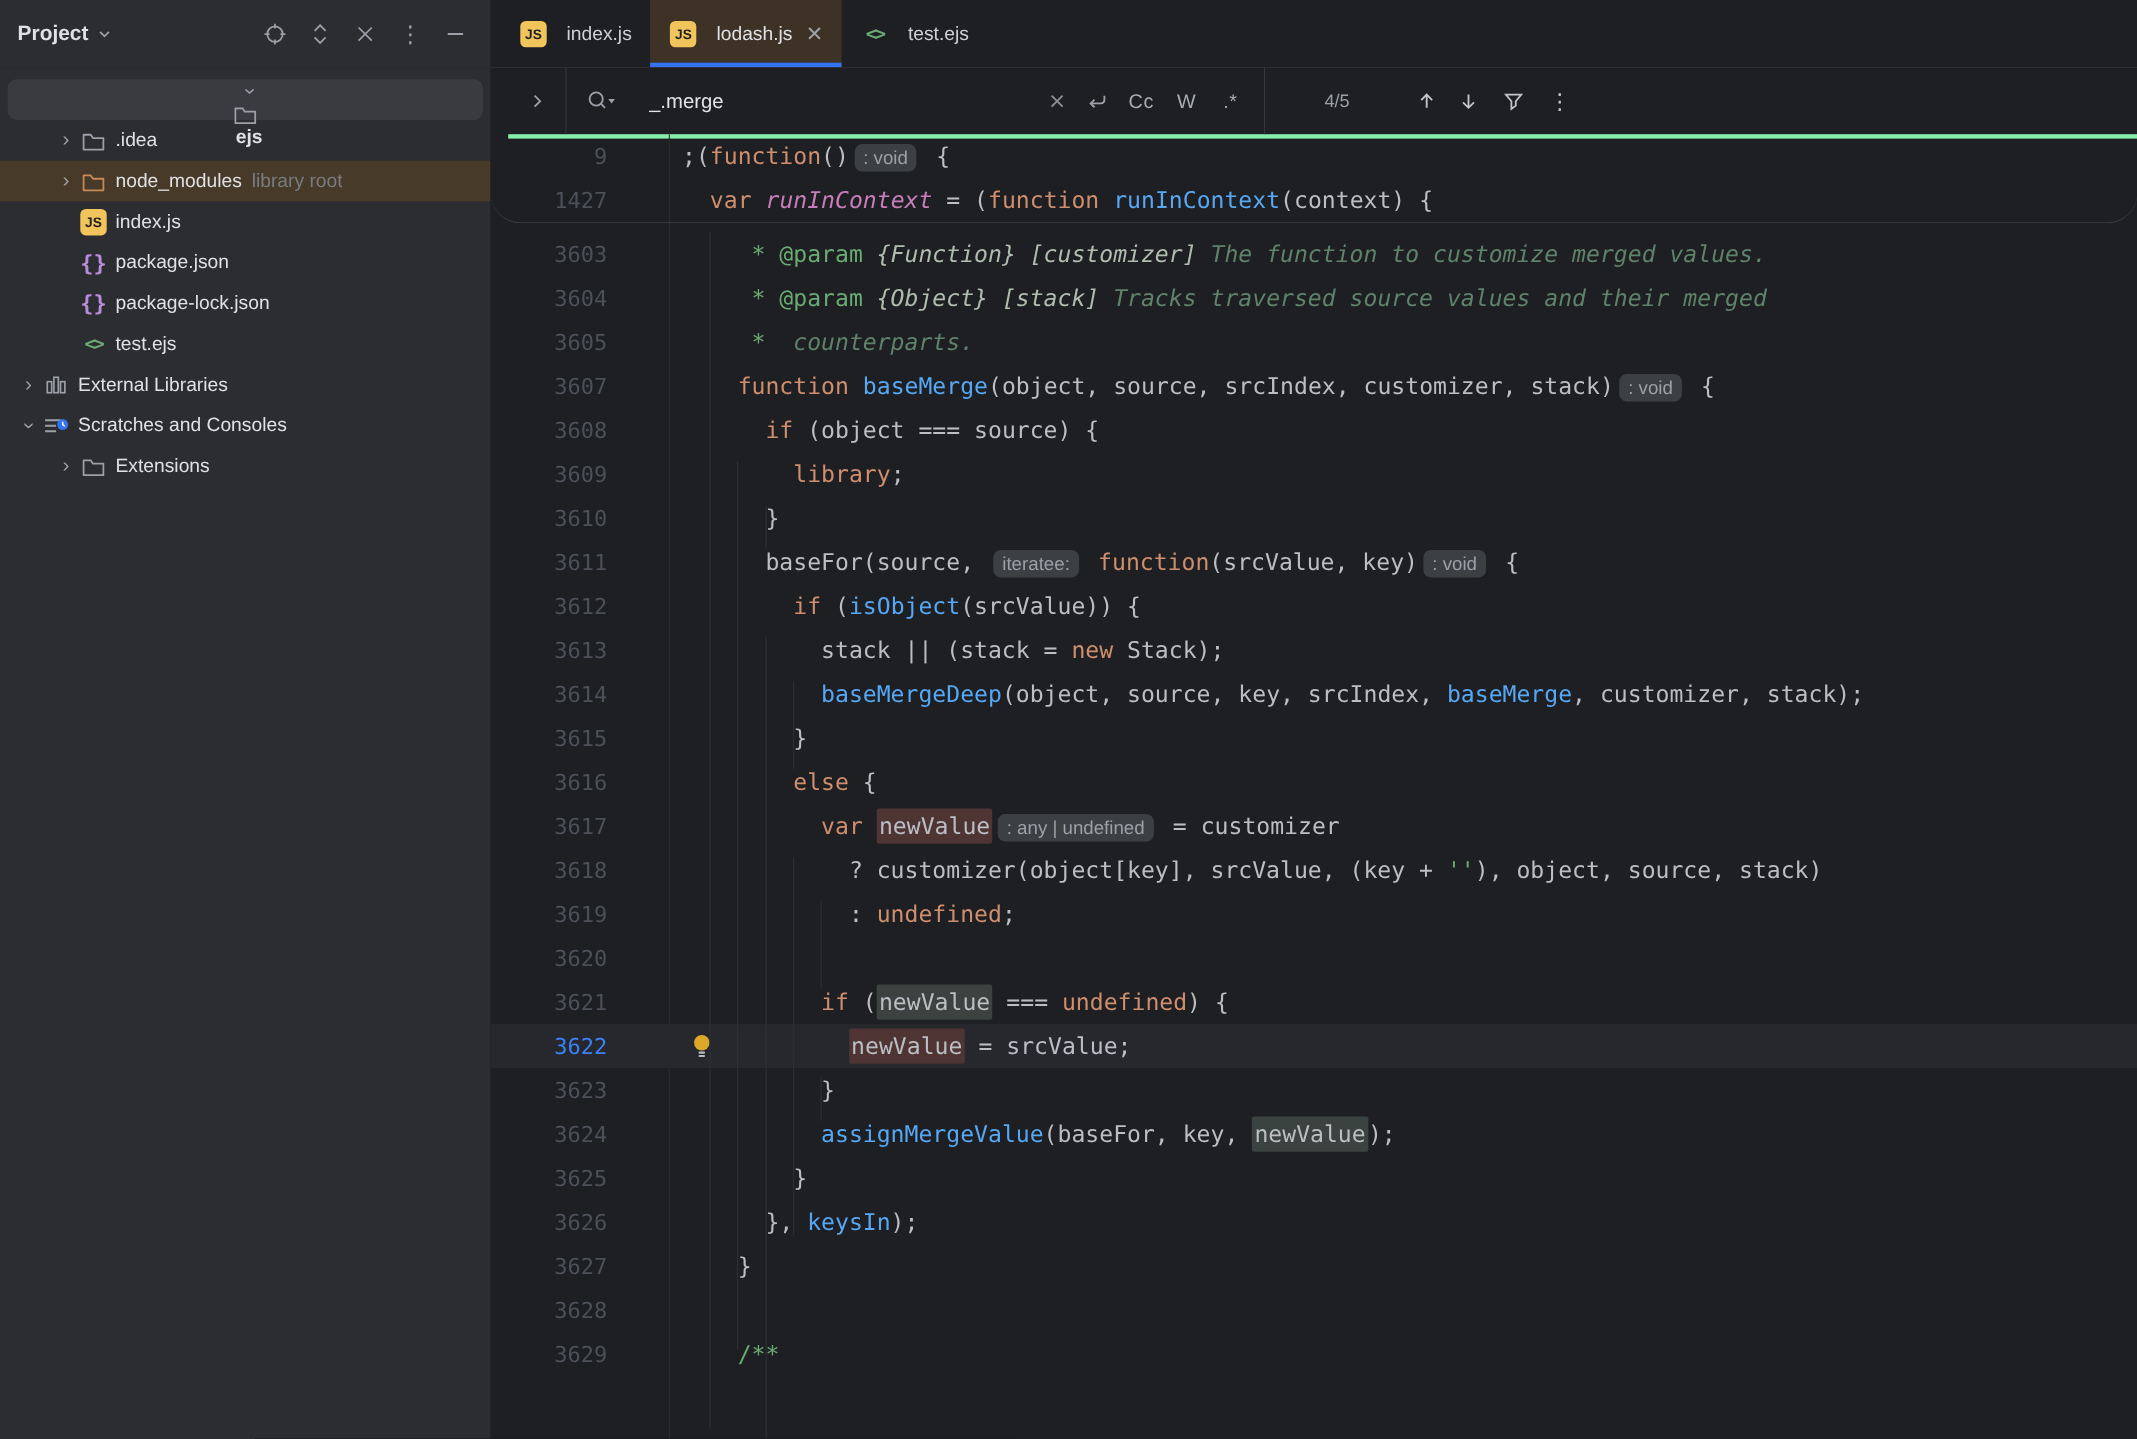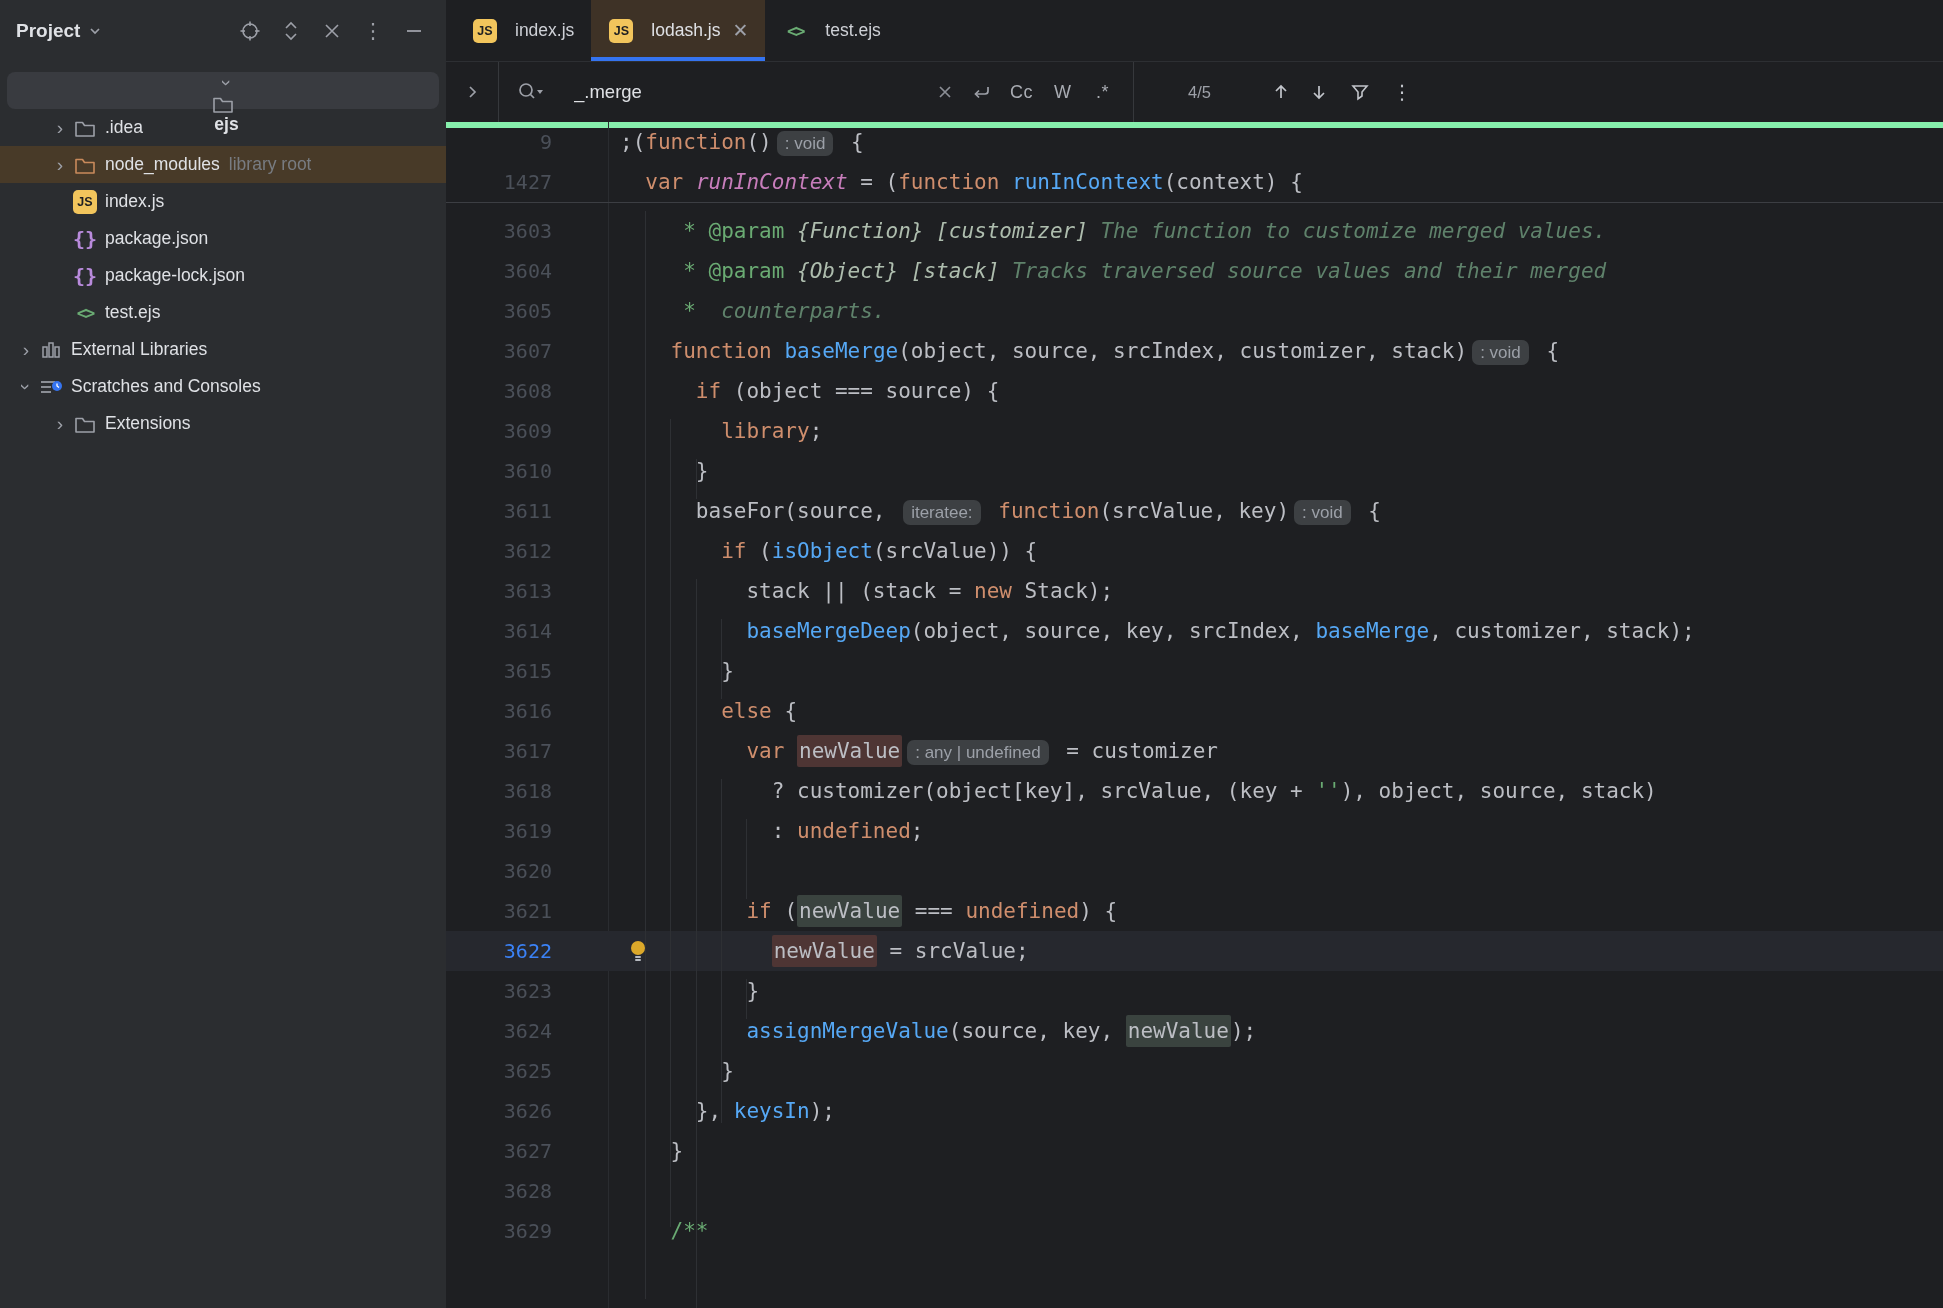--- a/index.html
+++ b/index.html
@@ -32,32 +32,32 @@
   .trow.selected{background:var(--selection_row);border-radius:8px;margin:0 7px;flex-direction:column;}
   .trow.openfile{background:var(--open_file_row);}
   .chev{width:24px;min-width:24px;display:flex;align-items:center;justify-content:center;color:#9DA0A8;font-size:19px;}
   .chev.down{transform:rotate(90deg);}
   .ticon{width:26px;min-width:26px;display:flex;align-items:center;justify-content:center;margin-right:7px;}
   .tlabel{white-space:nowrap;}
   .tlabel.bold{font-weight:bold;}
   .tsuffix{color:#787C82;margin-left:9px;white-space:nowrap;overflow:hidden;}
   
   .editor{position:absolute;left:446px;top:62px;right:0;bottom:0;background:var(--editor_bg);}
-  .searchrow{position:absolute;top:0;left:0;right:0;height:60px;border-bottom:6px solid #86efac;}
+  .searchrow{position:absolute;top:0;left:16px;right:0;height:60px;border-bottom:4px solid #86efac;}
   .sr-abs{position:absolute;top:0;height:60px;display:flex;align-items:center;color:#9DA0A8;}
   .vdiv{position:absolute;top:0;bottom:0;width:1px;background:#36383C;}
   .search-input{background:transparent;border:none;outline:none;color:#DFE1E5;font-size:18.5px;
         font-family:"Liberation Sans",sans-serif;width:300px;}
   .toggle{font-size:18px;color:#A9ACB3;letter-spacing:0.5px;}
   .counter{font-size:16.5px;color:#9DA0A8;}
   
   .codebody{position:absolute;top:60px;left:0;right:0;bottom:0;overflow:hidden;
         font-family:"DejaVu Sans Mono",monospace;font-size:21px;}
   .gutter-sep{position:absolute;left:162px;top:0;bottom:0;width:1px;background:#2A2C30;}
-  .sticky{position:relative;border-bottom:1px solid #3C3E43;}
+  .sticky{position:relative;border-bottom:1px solid #3C3E43;border-radius:27px;}
   .lines{position:relative;padding-top:8px;}
   .cl{height:40px;line-height:40px;white-space:pre;position:relative;}
   .cl.current{background:var(--caret_row);}
   .ln{display:inline-block;width:106px;text-align:right;color:var(--line_number);font-size:20px;}
   .cl.current .ln{color:#3b82f6;}
   .code{display:inline-block;padding-left:68px;color:var(--text);}
   .kw{color:var(--keyword);}
   .fn{color:var(--function_call);}
   .gvar{color:var(--global_var);font-style:italic;}
   .doc{color:var(--doc_comment);}
@@ -302,21 +302,21 @@
           <div class="cl"><span class="ln">3618</span><span class="code"><span>            ? customizer(object[key], srcValue, (key + </span><span class="str">''</span><span>), object, source, stack)</span></span></div>
           <div class="cl"><span class="ln">3619</span><span class="code"><span>            : </span><span class="kw">undefined</span><span>;</span></span></div>
           <div class="cl"><span class="ln">3620</span><span class="code"></span></div>
           <div class="cl"><span class="ln">3621</span><span class="code"><span>          </span><span class="kw">if</span><span> (</span><span class="hlr">newValue</span><span> === </span><span class="kw">undefined</span><span>) {</span></span></div>
           <div class="cl current"><span class="ln">3622</span><span class="code"><span>            </span><span class="hlw">newValue</span><span> = srcValue;</span></span><span class="bulb"><svg width="22" height="24" viewBox="0 0 22 24">
                 <circle cx="11" cy="9" r="7" fill="#DBA82A"></circle>
                 <rect x="8" y="17" width="6" height="2" rx="1" fill="#B6BAC1"></rect>
                 <rect x="8" y="20" width="6" height="2" rx="1" fill="#B6BAC1"></rect>
               </svg></span></div>
           <div class="cl"><span class="ln">3623</span><span class="code"><span>          }</span></span></div>
-          <div class="cl"><span class="ln">3624</span><span class="code"><span>          </span><span class="fn">assignMergeValue</span><span>(source, key, </span><span class="hlr">newValue</span><span>);</span></span></div>
+          <div class="cl"><span class="ln">3624</span><span class="code"><span>          </span><span class="fn">assignMergeValue</span><span>(baseFor, key, </span><span class="hlr">newValue</span><span>);</span></span></div>
           <div class="cl"><span class="ln">3625</span><span class="code"><span>        }</span></span></div>
           <div class="cl"><span class="ln">3626</span><span class="code"><span>      }, </span><span class="fn">keysIn</span><span>);</span></span></div>
           <div class="cl"><span class="ln">3627</span><span class="code"><span>    }</span></span></div>
           <div class="cl"><span class="ln">3628</span><span class="code"></span></div>
           <div class="cl"><span class="ln">3629</span><span class="code"><span class="doc">    /**</span></span></div>
           <div class="guide" style="left: 199px; top: 8px; height: 1088px;"></div>
           <div class="guide" style="left: 224px; top: 216px; height: 808px;"></div>
           <div class="guide" style="left: 250px; top: 256px; height: 40px;"></div>
           <div class="guide" style="left: 250px; top: 376px; height: 792px;"></div>
           <div class="guide" style="left: 275px; top: 416px; height: 80px;"></div>

